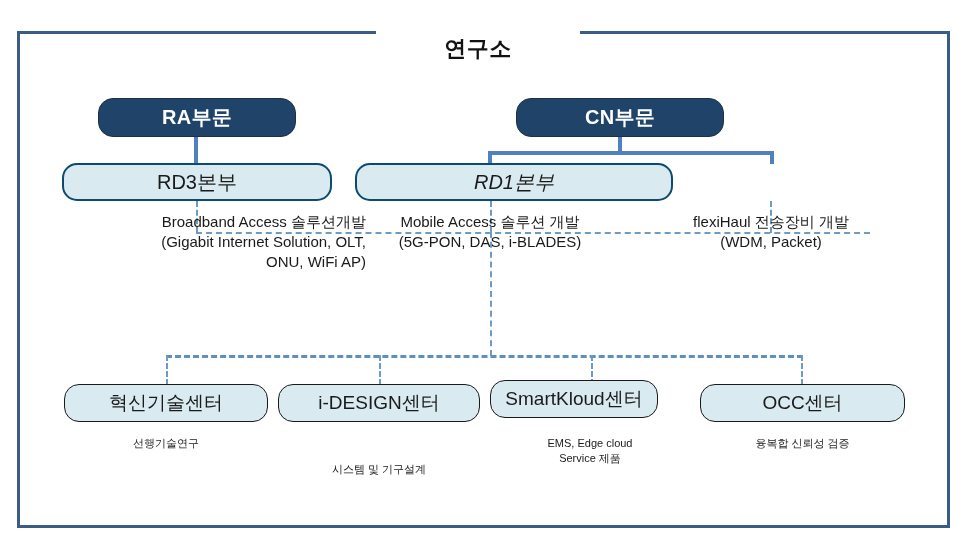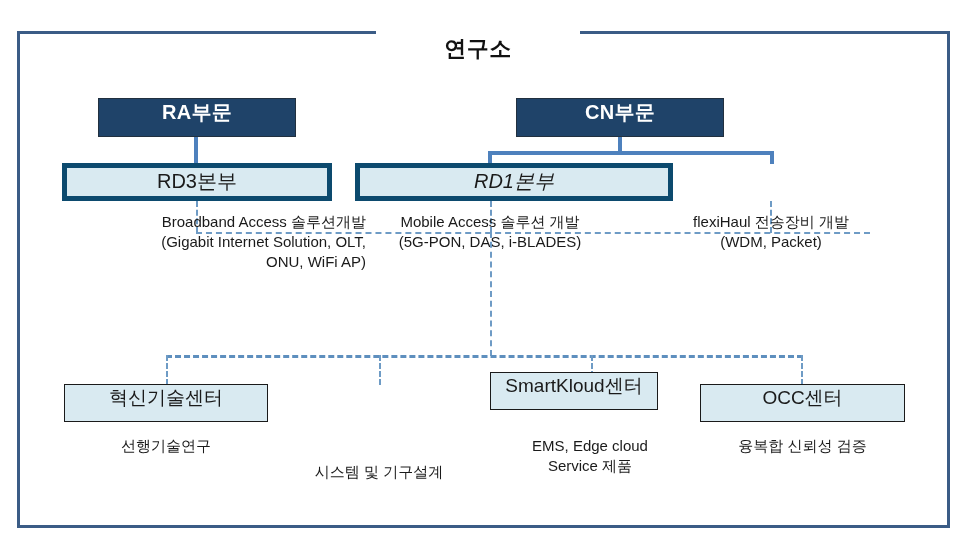--- a/index.html
+++ b/index.html
@@ -35,35 +35,36 @@
     color:#111111;
     letter-spacing:0.5px;
     margin-top:20px;
   }
 
   
   .node{
     position:absolute;
     box-sizing:border-box;
     display:flex;
-    align-items:flex-start;
+    align-items:center;
     justify-content:center;
     text-align:center;
+    border-radius:15px;
   }
   .node.division{
     background:#1F4369;
     border:1px solid #21303f;
     color:#ffffff;
     font-weight:bold;
     font-size:20px;
     letter-spacing:0.3px;
   }
   .node.unit{
     background:#D9EAF1;
-    border:5px solid #0c4a6e;
+    border:2px solid #0c4a6e;
     color:#1a1a1a;
     font-weight:normal;
     font-size:20px;
   }
   .node.center{
     background:#D9EAF1;
     border:1px solid #1a1a1a;
     color:#1a1a1a;
     font-weight:normal;
     font-size:19px;
@@ -71,21 +72,21 @@
 
   
   .caption{
     position:absolute;
     text-align:center;
     font-size:15px;
     line-height:1.32;
     color:#1a1a1a;
     white-space:pre-line;
   }
-  .caption.center-cap{font-size:15px;}
+  .caption.center-cap{font-size:11px;}
 
   
   .conn{position:absolute;background:#4E81BD;}
 
   
   .dash-h{
     position:absolute;
     height:0;
     border-top:2px dashed #6E9BC5;
   }
@@ -153,22 +154,25 @@
   <div class="dash-h thick" style="left:166px; top:355px; width:637px;"></div>
   <div class="dash-v" style="left:166px; top:355px; height:30px;"></div>
   <div class="dash-v" style="left:379px; top:355px; height:30px;"></div>
   <div class="dash-v" style="left:591px; top:355px; height:30px;"></div>
   <div class="dash-v" style="left:801px; top:355px; height:30px;"></div>
 
   <div class="node center" style="left:64px; top:384px; width:204px; height:38px;">
     <span>혁신기술센터</span>
   </div>
 
+  <div class="node center" style="left:278px; top:384px; width:202px; height:38px;">
+    <span>i-DESIGN센터</span>
+  </div>
 
-  <div class="node center" style="left:490px; top:372px; width:168px; height:38px;">
+  <div class="node center" style="left:490px; top:380px; width:168px; height:38px;">
     <span>SmartKloud센터</span>
   </div>
 
   <div class="node center" style="left:700px; top:384px; width:205px; height:38px;">
     <span>OCC센터</span>
   </div>
 
   <div class="caption center-cap" style="left:64px; top:436px; width:204px;">선행기술연구</div>
 
   <div class="caption center-cap" style="left:278px; top:462px; width:202px;">시스템 및 기구설계</div>

